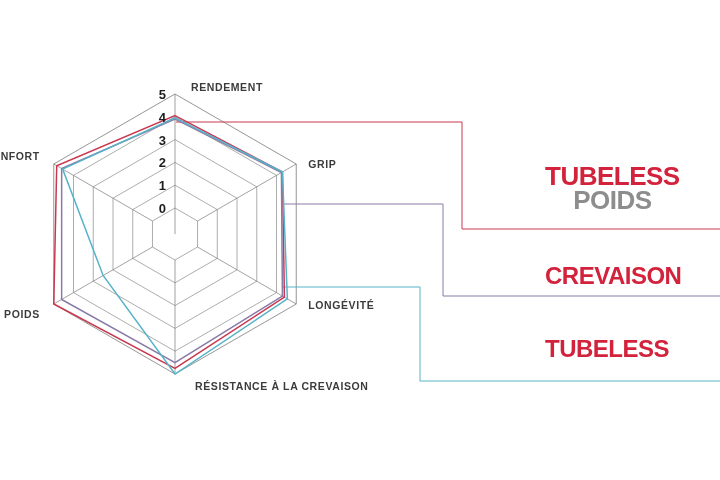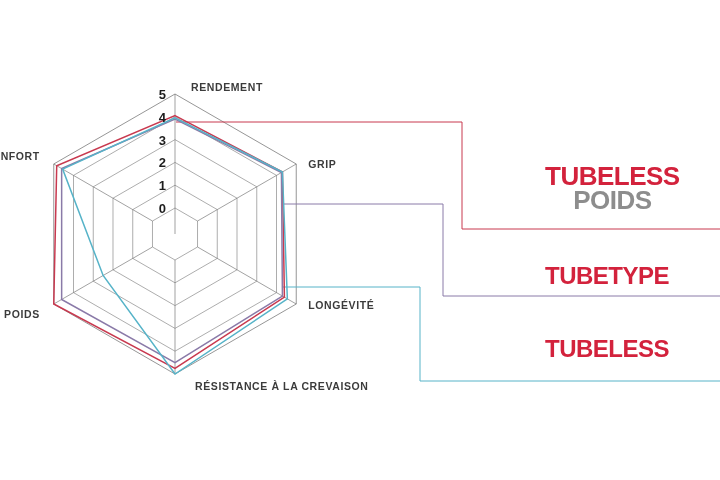--- a/index.html
+++ b/index.html
@@ -116,20 +116,20 @@
         <text x="39.8" y="160.0" text-anchor="end" class="axis-label">CONFORT</text>
       </g>
   </svg>
 
   <div class="legend legend-a">
     <span class="word-red">TUBELESS</span>
     <span class="word-gray">POIDS</span>
   </div>
 
   <div class="legend legend-b">
-    <span class="word-red">TUBETYPE</span>
+    <span class="word-red">CREVAISON</span>
   </div>
 
   <div class="legend legend-c">
     <span class="word-red">TUBELESS</span>
   </div>
 
 </div>
 
 </body></html>

